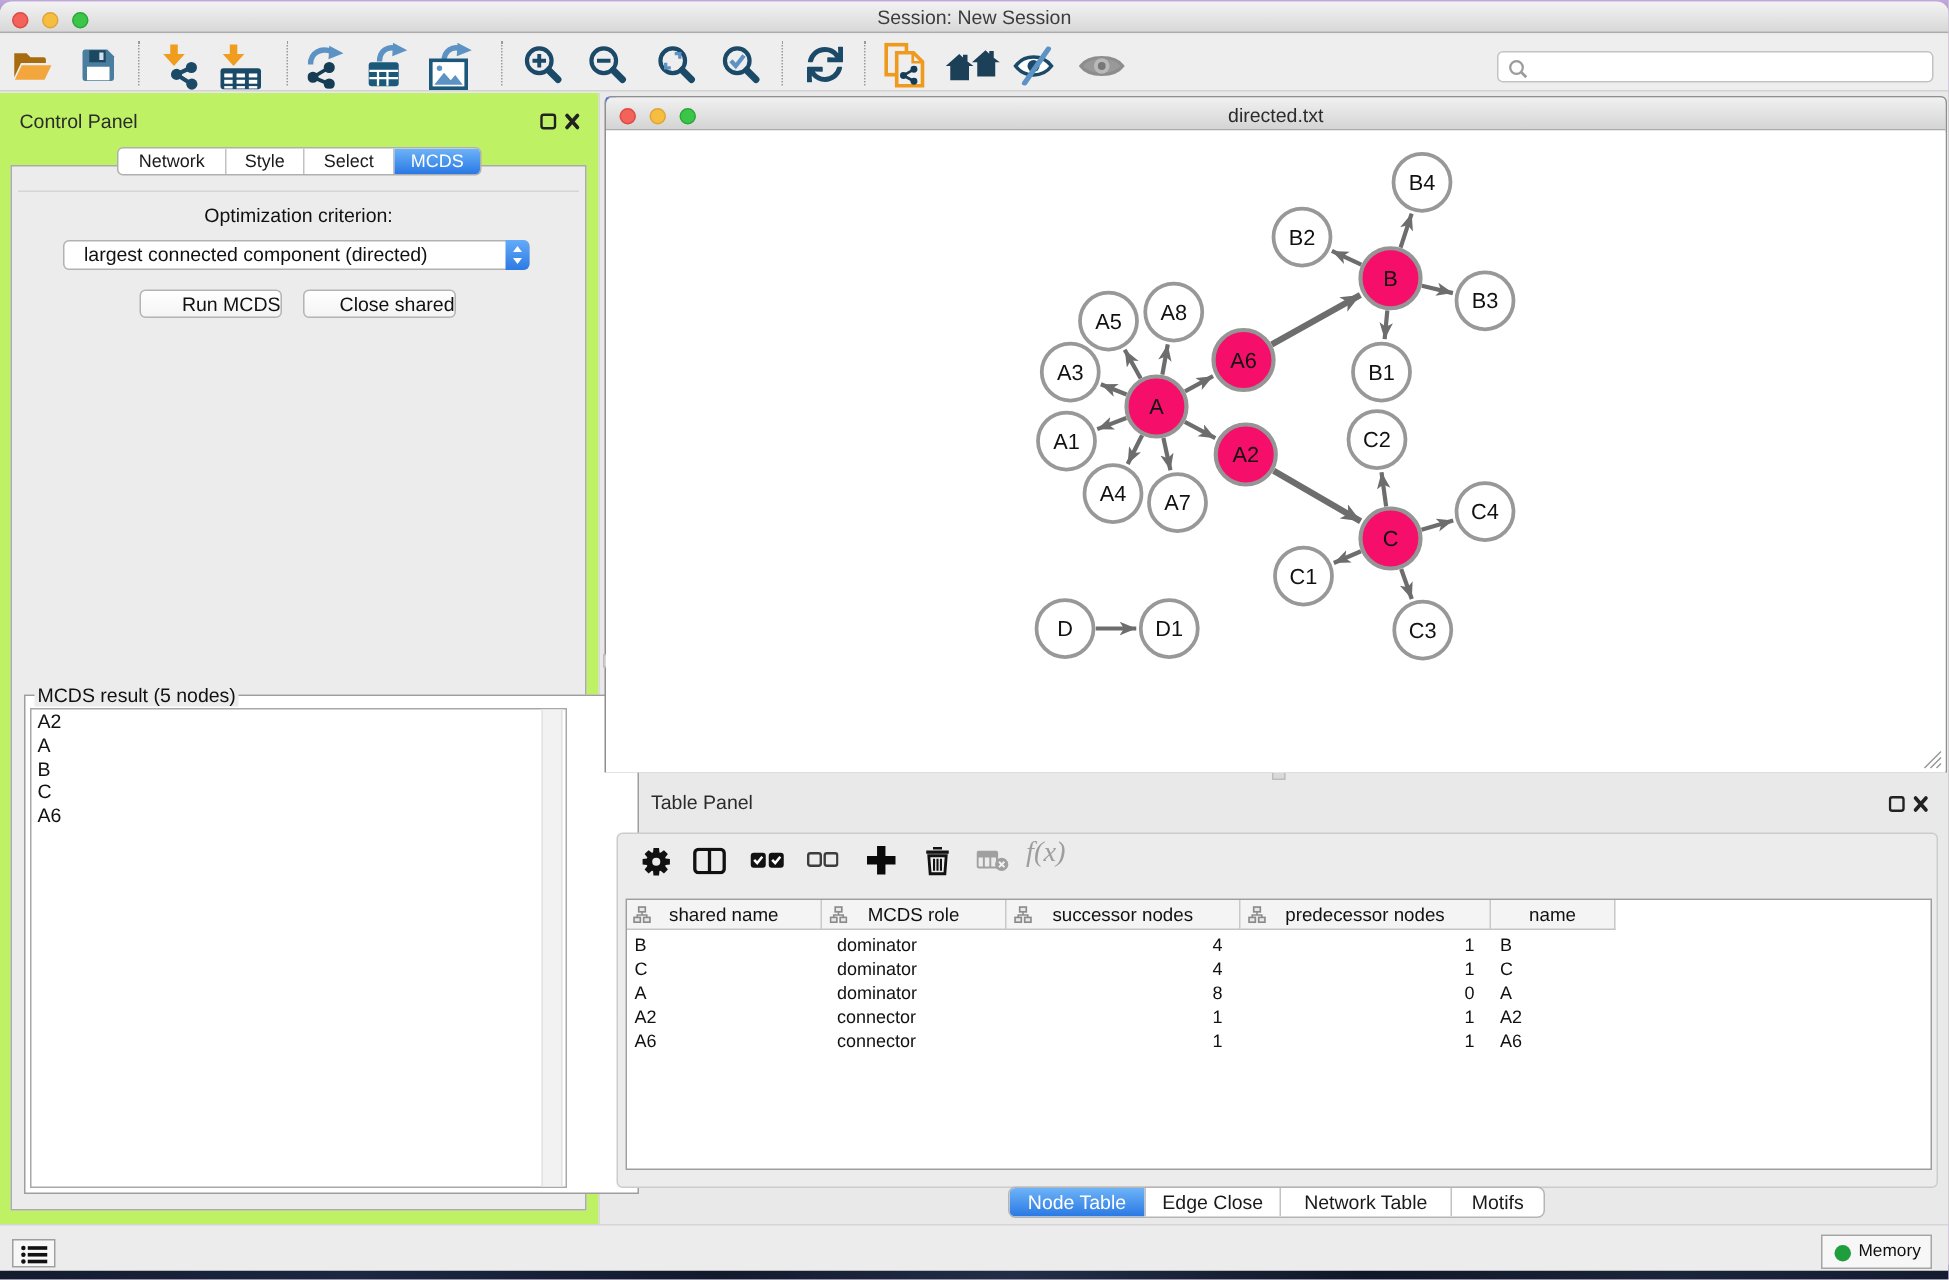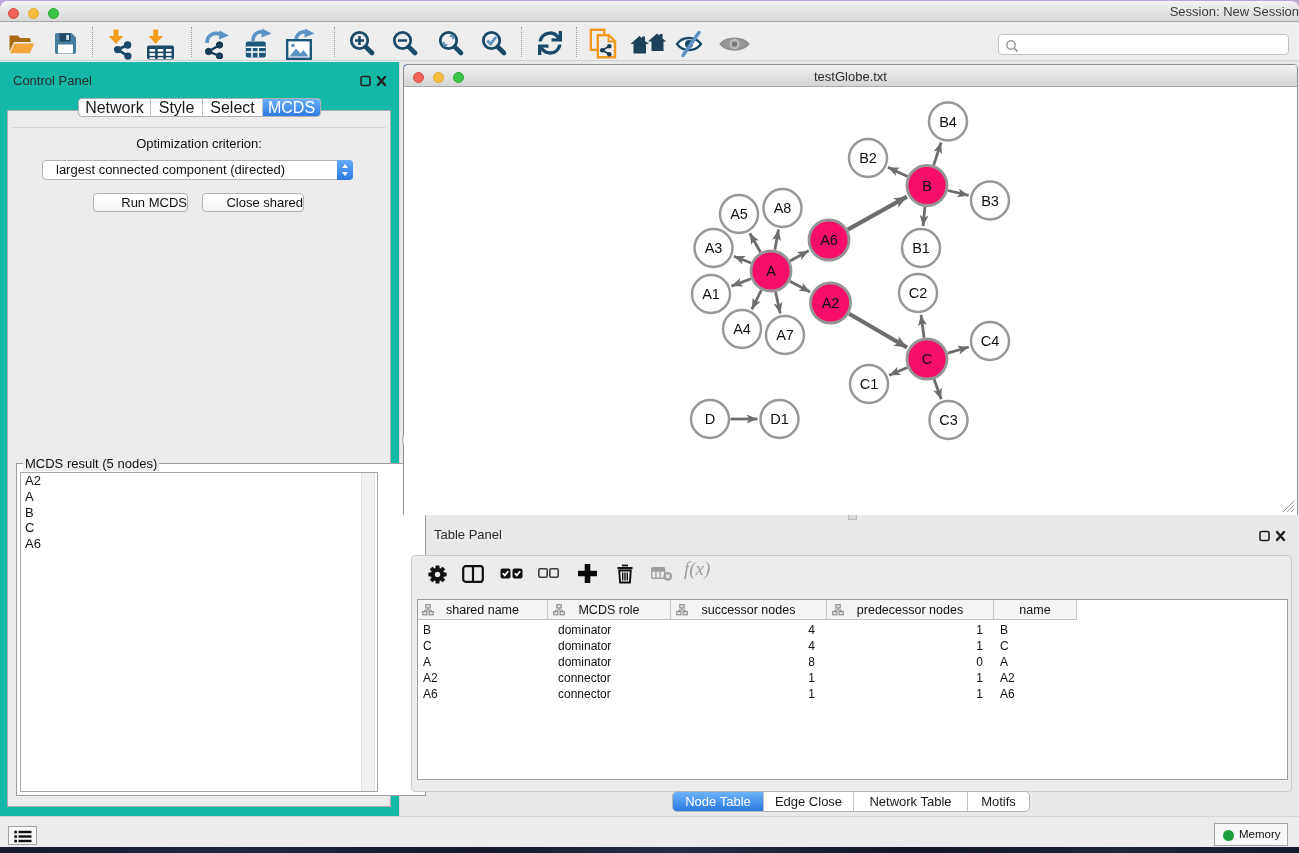--- a/index.html
+++ b/index.html
@@ -5,34 +5,34 @@
 body{font-family:"Liberation Sans",sans-serif;background:#b9a3d4;position:relative}
 #desk{position:absolute;left:0;top:0;width:1299px;height:853px;background:linear-gradient(180deg,#c0a8dc 0,#b49bd1 6px,#a78fc4 14px)}
 #deskbot{position:absolute;left:0;bottom:0;width:1299px;height:10px;background:linear-gradient(90deg,#131b2d 0,#1c2740 18%,#121a2c 37%,#232e46 52%,#101827 70%,#1b2539 86%,#131c2f 100%)}
 #win{position:absolute;left:0;top:1px;width:1299px;height:846px;border-radius:8px 8px 0 0;background:#e9e9e9;overflow:hidden}
 
 #tbar{position:absolute;left:0;top:0;width:100%;height:21px;background:linear-gradient(180deg,#f3f3f3,#d8d8d8);border-bottom:1px solid #ababab}
 .tl{position:absolute;border-radius:50%;width:11px;height:11px;top:7px}
 #tbar .r{left:8px;background:#f4625c;border:1px solid #dc4a43}
 #tbar .y{left:28px;background:#f6be40;border:1px solid #dfa536}
 #tbar .g{left:48px;background:#3bc649;border:1px solid #2aa738}
-#tbar .t{position:absolute;width:100%;text-align:right;top:3px;font-size:13px;color:#3c3c3c}
+#tbar .t{position:absolute;width:100%;text-align:center;top:3px;font-size:13px;color:#3c3c3c}
 
 #toolbar{position:absolute;left:0;top:22px;width:100%;height:38px;background:#eeeeee;border-bottom:1px solid #d2d2d2}
 .sep{position:absolute;top:4px;height:30px;width:0;border-left:1px dotted #9a9a9a}
 .ic{position:absolute}
 #search{position:absolute;left:998px;top:11px;width:291px;height:21px;background:#fff;border:1px solid #c3c3c3;border-radius:4px}
 
-#main{position:absolute;left:0;top:61px;width:100%;height:754px;background:#14b8a6}
+#main{position:absolute;left:0;top:61px;width:100%;height:754px;background:#bef264}
 #rightbg{position:absolute;left:399px;top:0;width:900px;height:754px;background:#e9e9e9;border-left:1px solid #d8d8d8}
 
 #cp-title{position:absolute;left:13px;top:11px;font-size:13px;color:#2b2b2b}
 .mini{position:absolute;font-size:11px;color:#222}
 #cp-tabs{position:absolute;left:78px;top:36px;height:19px;display:flex;border:1px solid #b0b0b0;border-radius:4px;background:#fff;overflow:hidden;z-index:5}
-#cp-tabs div{font-size:16px;color:#1a1a1a;text-align:center;line-height:17px;border-right:1px solid #c2c2c2}
+#cp-tabs div{font-size:12px;color:#1a1a1a;text-align:center;line-height:17px;border-right:1px solid #c2c2c2}
 #cp-tabs div:last-child{border-right:none}
 #cp-tabs .on{background:linear-gradient(180deg,#6db3f7,#2a79e4);color:#fff}
 #cp-box{position:absolute;left:7px;top:48px;width:384px;height:697px;border:1px solid #ababab;background:#ececec}
 #cp-inner{position:absolute;left:4px;top:16px;width:374px;height:676px;border-top:1px solid #d6d6d6}
 #opt-label{position:absolute;left:0;top:25px;width:100%;text-align:center;font-size:13px;color:#111}
 #combo{position:absolute;left:34px;top:49px;width:311px;height:20px;background:#fff;border:1px solid #b2b2b2;border-radius:4px;font-size:13px;line-height:18px;padding-left:13px;color:#111}
 #combo .sp{position:absolute;right:-1px;top:-1px;width:16px;height:20px;border-radius:0 4px 4px 0;background:linear-gradient(180deg,#64abf8,#2d7ae3)}
 .btn{position:absolute;height:19px;background:linear-gradient(180deg,#ffffff,#f4f4f4);border:1px solid #b4b4b4;border-radius:4px;font-size:13px;text-align:right;color:#111;line-height:17px}
 #fieldset{position:absolute;left:8px;top:352px;width:410px;height:333px;border:1px solid #9e9e9e;background:#fff}
 #fs-legend{position:absolute;left:6px;top:-8px;background:#ececec;padding:0 2px;font-size:13px;color:#111}
@@ -240,21 +240,21 @@
     <div id="nw">
       <svg style="position:absolute;left:0;top:0" width="10" height="10" viewBox="0 0 10 10">
           <path d="M0 0 L7 0 L0 7 Z" fill="#3b6fd4"></path>
         </svg>
       <div style="position:absolute;left:-2px;top:371px;width:5px;height:9px;background:#d9d9d9;border:1px solid #bdbdbd"></div>
       <div style="position:absolute;left:444px;top:449px;width:9px;height:6px;background:#d9d9d9;border:1px solid #bdbdbd"></div>
       <div id="nw-tbar">
         <div class="tl r"></div>
           <div class="tl y"></div>
           <div class="tl g"></div>
-        <div class="t">testGlobe.txt</div>
+        <div class="t">directed.txt</div>
       </div>
       <div id="canvas">
         <svg width="893" height="427" viewBox="0 0 893 427">
           <defs>
             <marker id="ah" markerWidth="12" markerHeight="10" refX="11" refY="4.5" orient="auto" markerUnits="userSpaceOnUse">
                 <path d="M0 0 L11 4.5 L0 9 L2.8 4.5 Z" fill="#6d6d6d"></path>
               </marker>
             <marker id="ah2" markerWidth="15" markerHeight="12" refX="13" refY="5.5" orient="auto" markerUnits="userSpaceOnUse">
                 <path d="M0 0 L13 5.5 L0 11 L3.4 5.5 Z" fill="#6d6d6d"></path>
               </marker>

